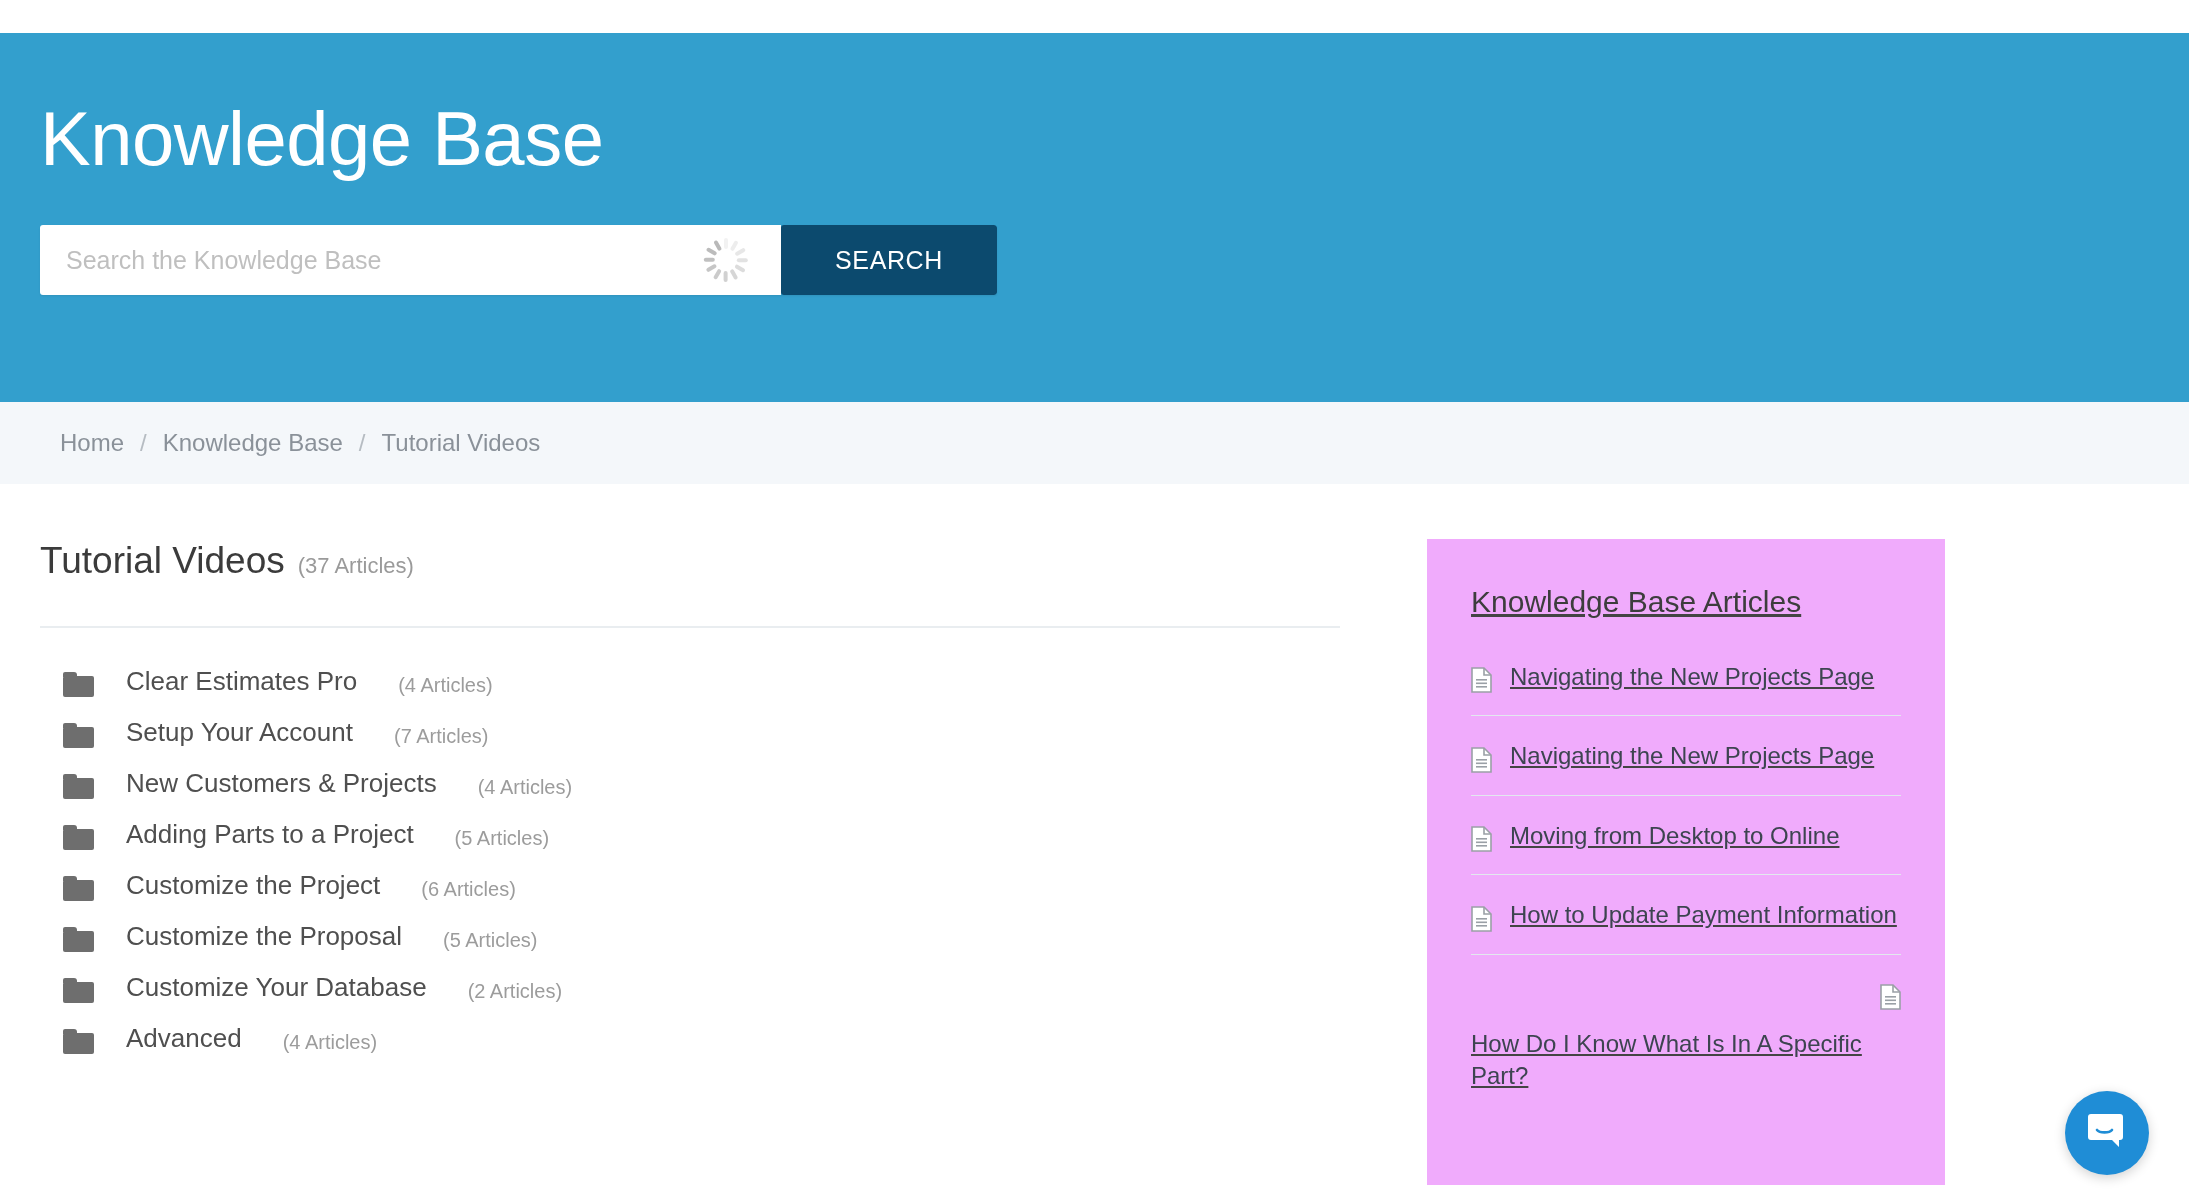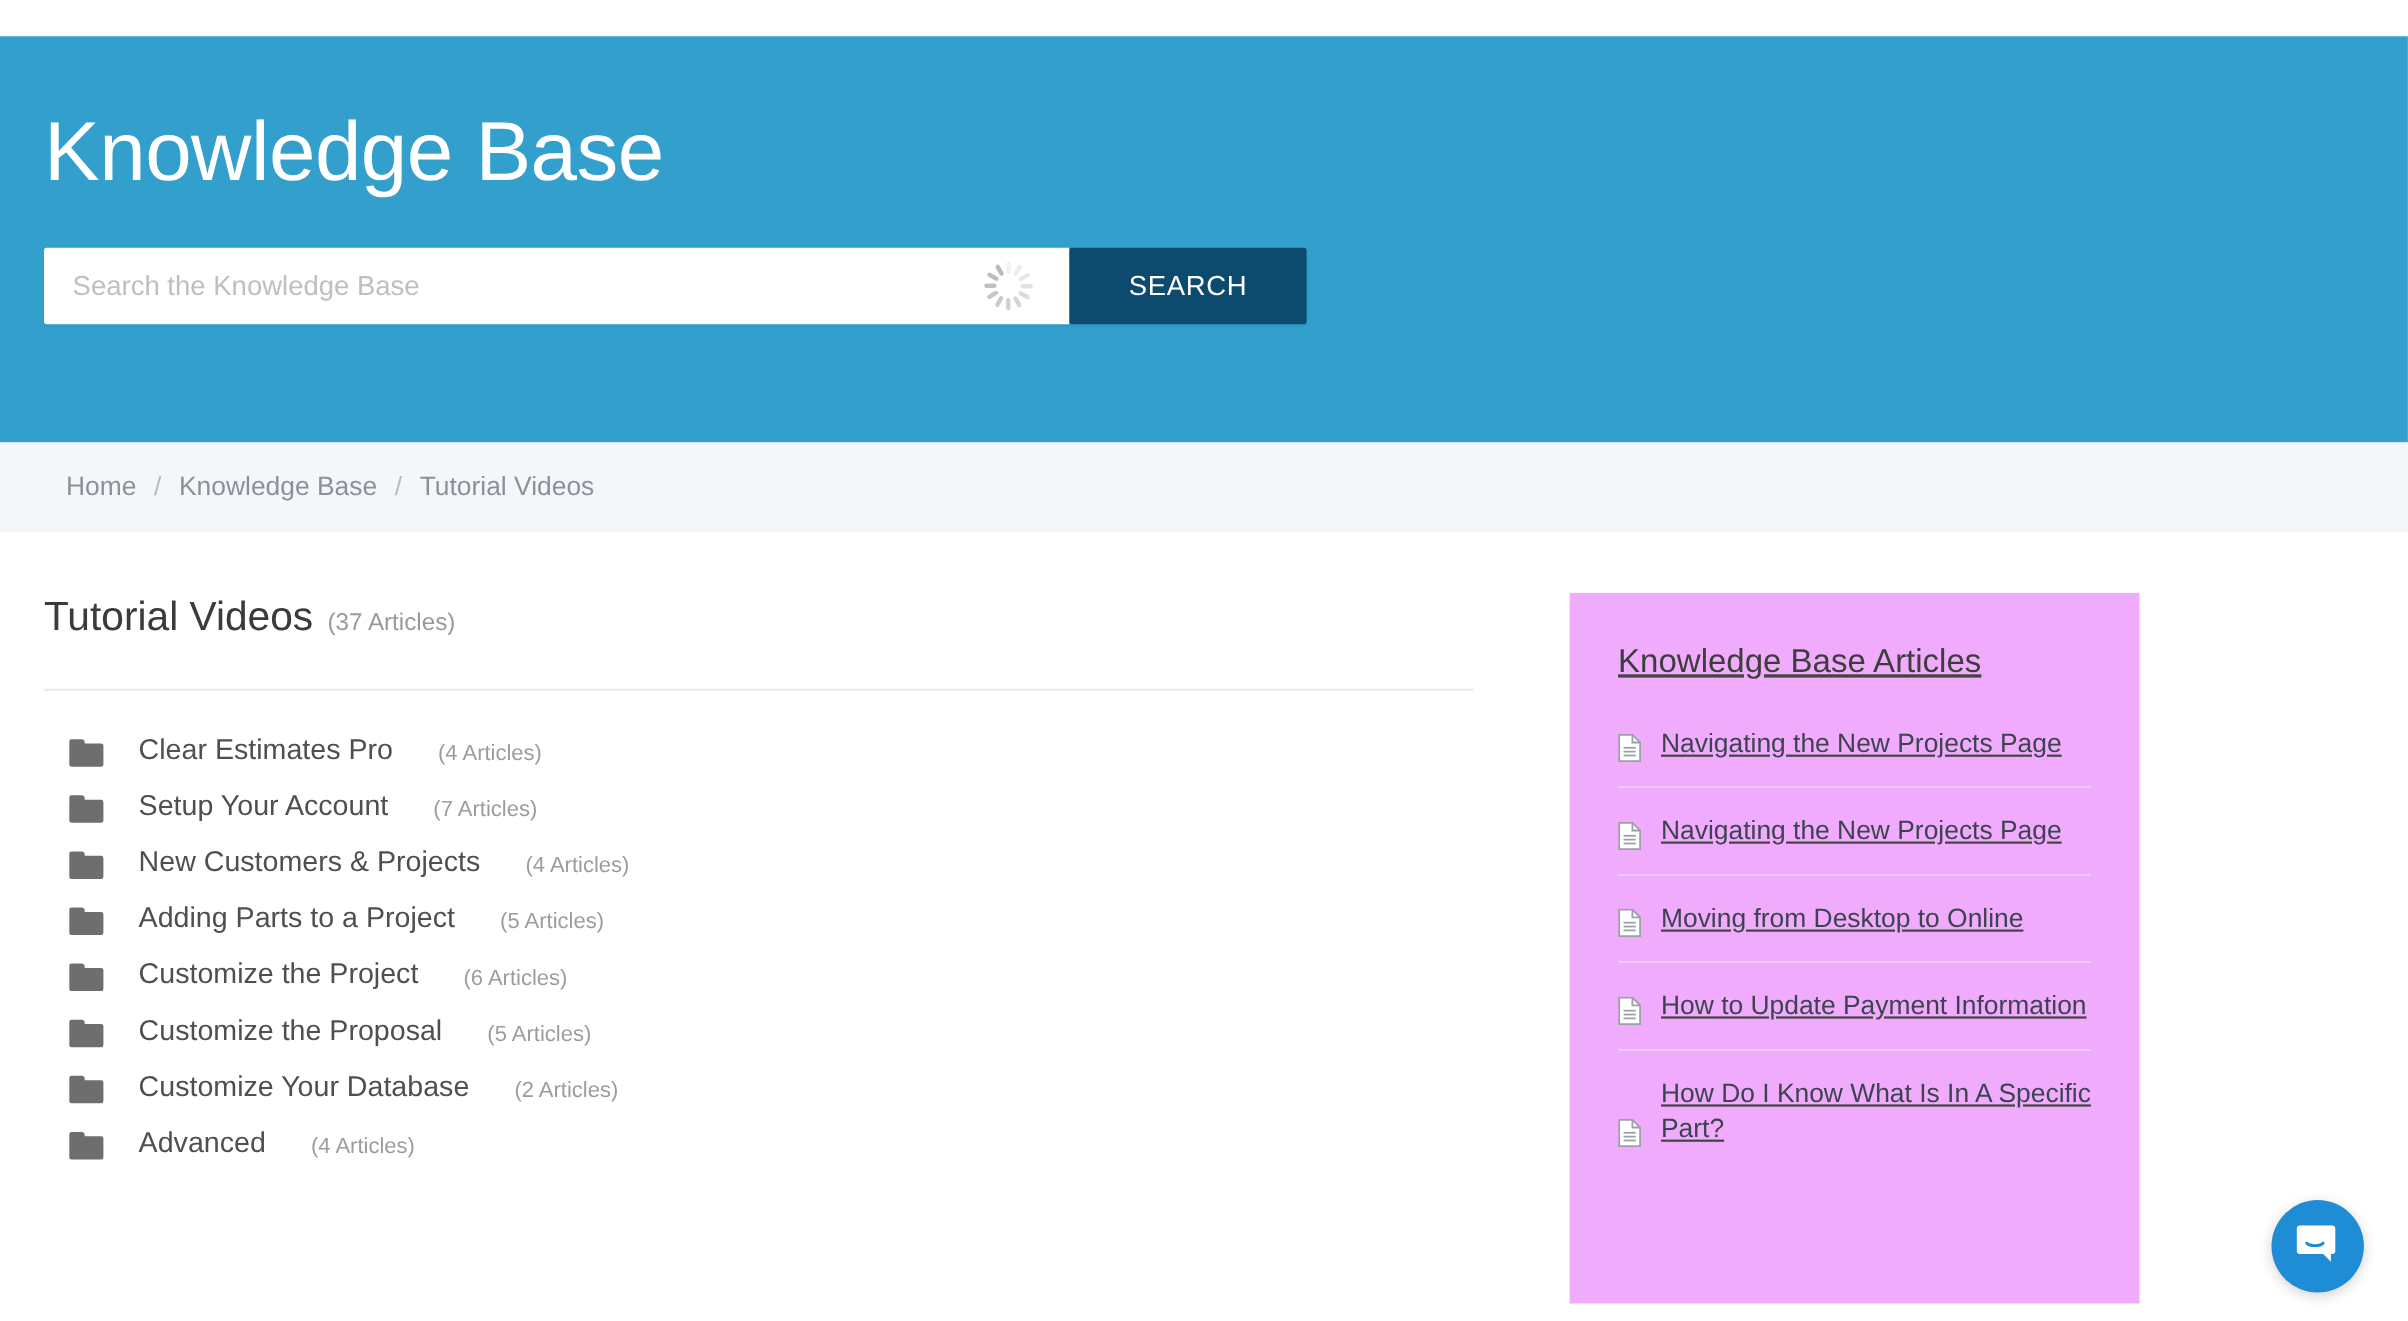--- a/index.html
+++ b/index.html
@@ -37,21 +37,21 @@
     font-size: 76px;
     font-weight: 300;
     letter-spacing: -0.5px;
     color: #ffffff;
     line-height: 1;
   }
 
   .search-wrap {
     margin-top: 48px;
     display: flex;
-    width: 1148px;
+    width: 957px;
     height: 70px;
     border-radius: 3px;
     overflow: hidden;
     box-shadow: 0 1px 2px rgba(0,0,0,0.08);
   }
   .search-field {
     flex: 1;
     background: #ffffff;
     display: flex;
     align-items: center;
@@ -232,21 +232,21 @@
     margin: 0;
     padding: 0;
   }
   .article-item {
     display: flex;
     align-items: flex-end;
     gap: 18px;
     padding: 24px 0 22px 0;
     border-bottom: 1px solid #e2e8ee;
   }
-  .article-item:last-child { border-bottom: none; }
+  .article-item:last-child { border-bottom: none; flex-direction: column; }
   .doc-icon {
     flex: 0 0 21px;
     width: 21px;
     height: 26px;
     margin-top: 5px;
     position: relative;
   }
   .doc-icon svg { display: block; }
   .article-link {
     font-size: 24px;

